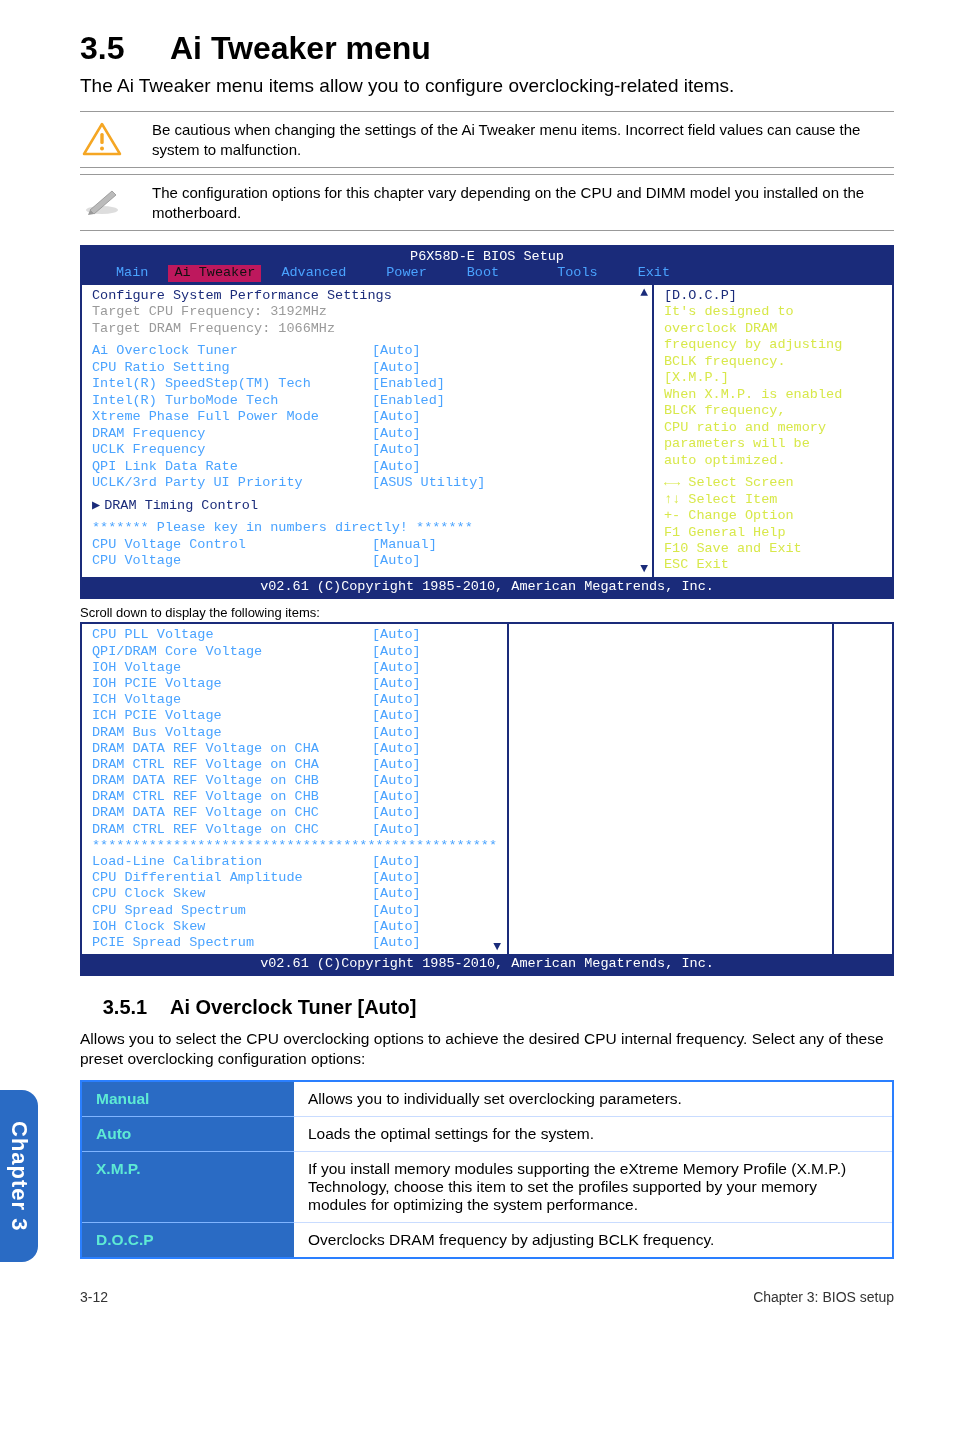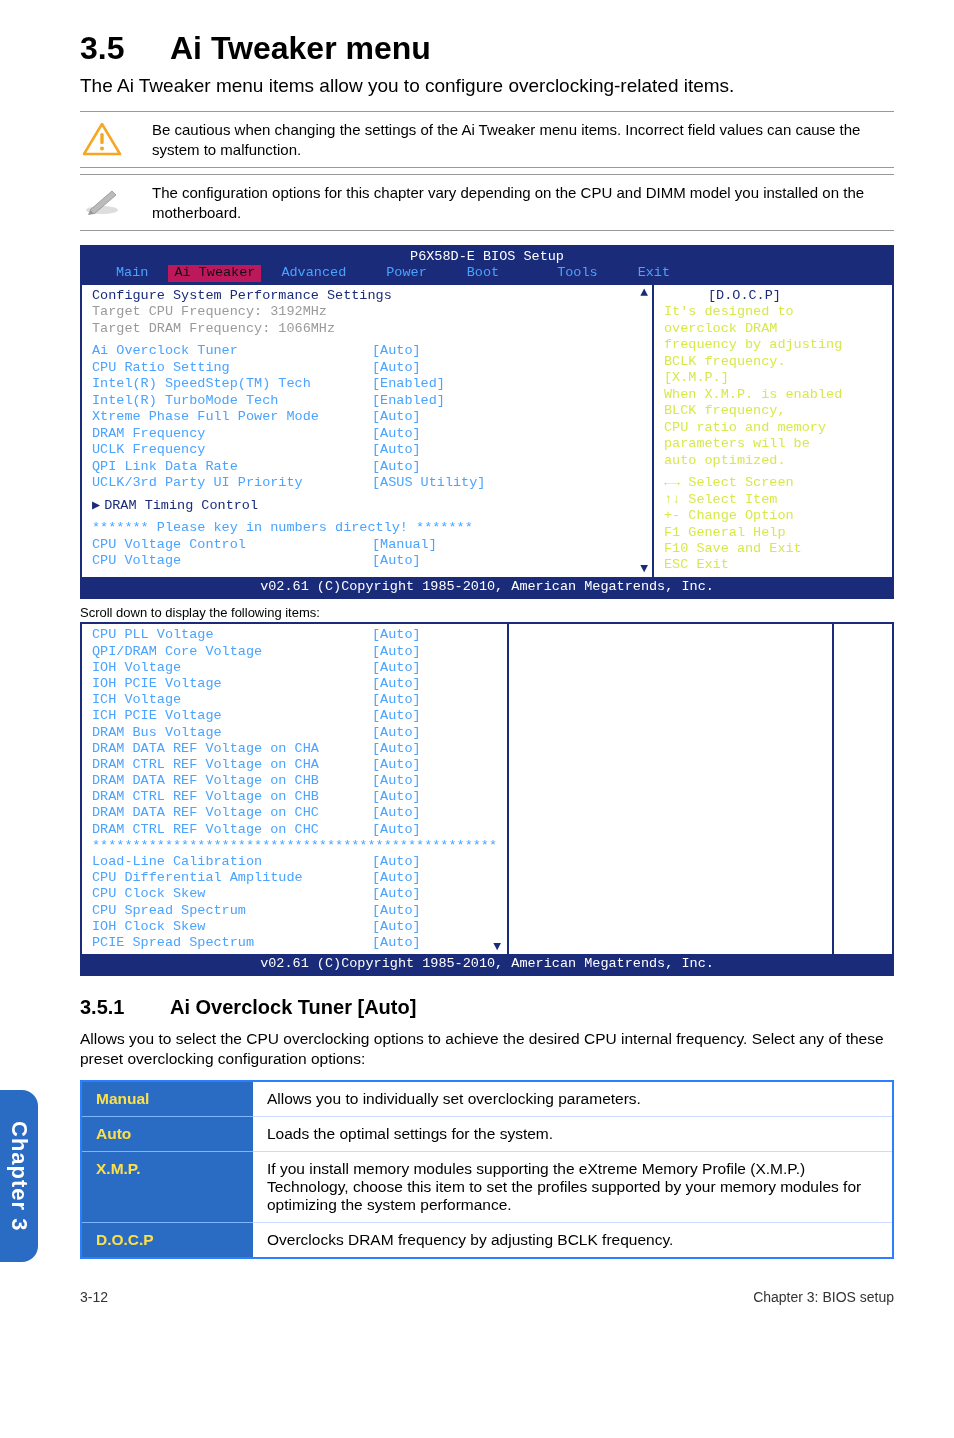--- a/index.html
+++ b/index.html
@@ -60,21 +60,21 @@
     padding: 0 6px;
   }
   .bios-body { display: flex; background: #fff; }
   .bios-left { flex: 1; border-right: 2px solid #1a2b7a; padding: 3px 10px; color: #4aa3ff; position:relative;}
   .bios-right { width: 238px; padding: 3px 10px; color: #d8e84a; position:relative;}
   .bios-left .hdr { color: #1a2b7a; }
   .bios-left .gray { color: #9a9a9a; }
   .bios-left .row { display: flex; }
   .bios-left .row .lab { flex: 0 0 280px; }
   .bios-left .row .val { flex: 1; }
-  .bios-right .hdr { color: #1a2b7a; margin-left: 44px; }
+  .bios-right .hdr { color: #1a2b7a; }
   .bios-right .para { color: #d8e84a; }
   .bios-foot { background: #1a2b7a; color: #fff; text-align: center; padding: 2px 0; font-family: "Courier New", monospace; font-size:13.5px;}
   .scrollup, .scrolldown {
     position:absolute; right:4px; color:#1a2b7a; font-size:13px;
   }
   .scrollup { top: 0; }
   .scrolldown { bottom: 0; }
   .between-caption { font-size: 13px; margin: 6px 0 2px 0;}
   .bios2 {
     font-family: "Courier New", monospace;
@@ -88,34 +88,34 @@
     border-right: 2px solid #1a2b7a;
     padding: 3px 10px;
     color: #4aa3ff;
     position:relative;
   }
   .bios2-left .row { display:flex;}
   .bios2-left .row .lab { flex: 0 0 280px; }
   .bios2-right { flex:1; background:#fff; border-right:2px solid #1a2b7a;}
   .bios2-far { width: 58px; background:#fff;}
   .sub-title { font-size: 20px; font-weight: bold; margin: 20px 0 10px 0;}
-  .sub-title .num { display:inline-block; width:90px;}
+  .sub-title .num { display:inline-block; width:90px;text-align:center;}
   p.body { font-size: 15.5px; line-height:1.3; margin: 0 0 10px 0;}
   table.opts {
     width: 100%;
     border-collapse: collapse;
     border: 2px solid #2a7fff;
     font-size: 15.5px;
   }
   table.opts td { padding: 8px 14px; vertical-align: top; }
   table.opts td.k {
     background: #2a6bc4;
-    color: #fde047;
+    color: #5eead4;
     font-weight: bold;
-    width: 172px;
+    width: 213px;
     border-bottom: 1px solid #7fb4ff;
   }
   table.opts td.v {
     border-bottom: 1px solid #c9dcff;
   }
   table.opts tr:last-child td { border-bottom: none; }
   .side-tab {
     position: absolute;
     left: 0;
     top: 1090px;

